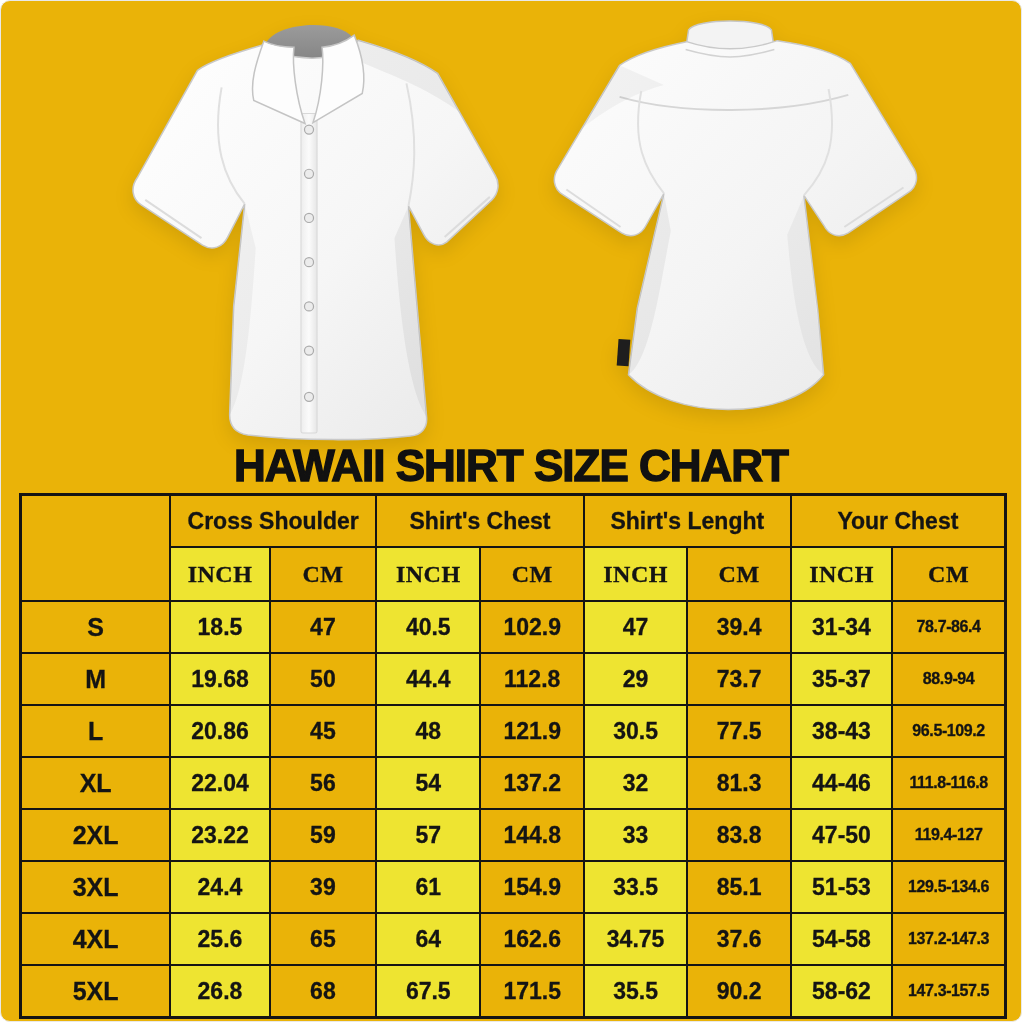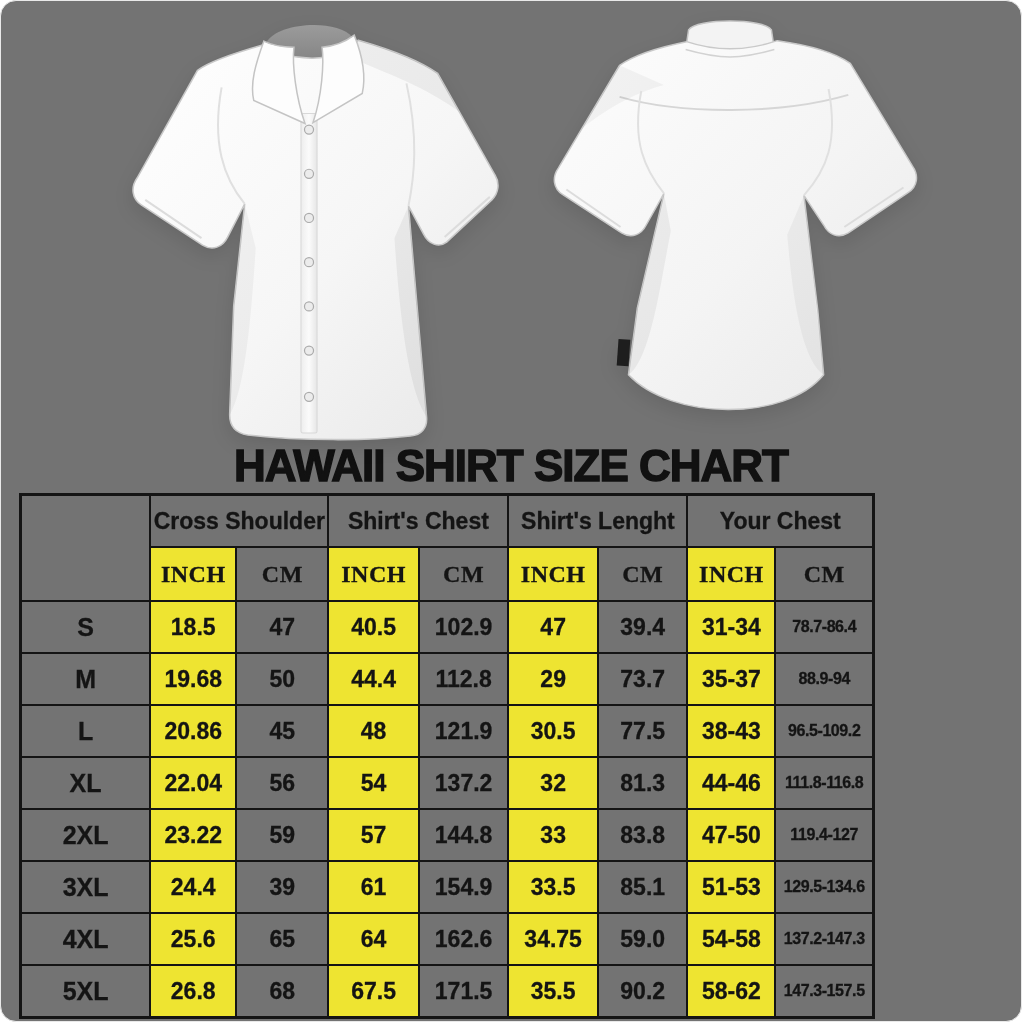--- a/index.html
+++ b/index.html
@@ -2,38 +2,38 @@
 <html style="--highlight: #eee431;"><head>
 <meta charset="utf-8">
 <style>
   html,body{margin:0;padding:0;}
   body{
     width:1024px;height:1024px;background:#ffffff;
     font-family:"Liberation Sans",sans-serif;color:#141414;
     overflow:hidden;
   }
   .page{
-    width:1022px;height:1022px;border:1px solid #e9e9e9;border-radius:16px;
-    box-sizing:border-box;background:#737373;
+    width:1022px;height:1022px;border:1px solid #e9e9e9;border-radius:10px;
+    box-sizing:border-box;background:#eab308;
   }
   
   .shirts{position:relative;height:440px;}
   .shirt-svg{position:absolute;filter:drop-shadow(0 7px 9px rgba(0,0,0,0.10));}
   #front-shirt{left:104px;top:6px;width:402px;height:434px;}
   #back-shirt{left:522px;top:10px;width:414px;height:428px;}
   
   .title{
     margin:0;height:52px;line-height:50px;text-align:center;
     font-size:44px;font-weight:bold;letter-spacing:-1px;color:#111111;
     -webkit-text-stroke:1.4px #111111;
   }
   
   table.size-chart{
     border-collapse:collapse;table-layout:fixed;
-    width:856px;margin:0 18px;border:3px solid #141414;
+    width:988px;margin:0 18px;border:3px solid #141414;
   }
   .size-chart th,.size-chart td{
     border:2px solid #141414;text-align:center;vertical-align:middle;
     font-weight:bold;color:#141414;padding:0;
     -webkit-text-stroke:0.3px #141414;
   }
   tr.group-row th{height:50px;font-size:23px;}
   tr.unit-row th{height:52px;font-size:24px;letter-spacing:0.5px;font-family:Liberation Serif, serif;}
   tbody td{height:50px;font-size:23px;}
   tbody td.size{font-size:25px;}
@@ -236,21 +236,21 @@
           <td class="inch">51-53</td>
           <td class="small">129.5-134.6</td>
         </tr>
         <tr>
           <td class="size">4XL</td>
           <td class="inch">25.6</td>
           <td>65</td>
           <td class="inch">64</td>
           <td>162.6</td>
           <td class="inch">34.75</td>
-          <td>59.0</td>
+          <td>37.6</td>
           <td class="inch">54-58</td>
           <td class="small">137.2-147.3</td>
         </tr>
         <tr>
           <td class="size">5XL</td>
           <td class="inch">26.8</td>
           <td>68</td>
           <td class="inch">67.5</td>
           <td>171.5</td>
           <td class="inch">35.5</td>

